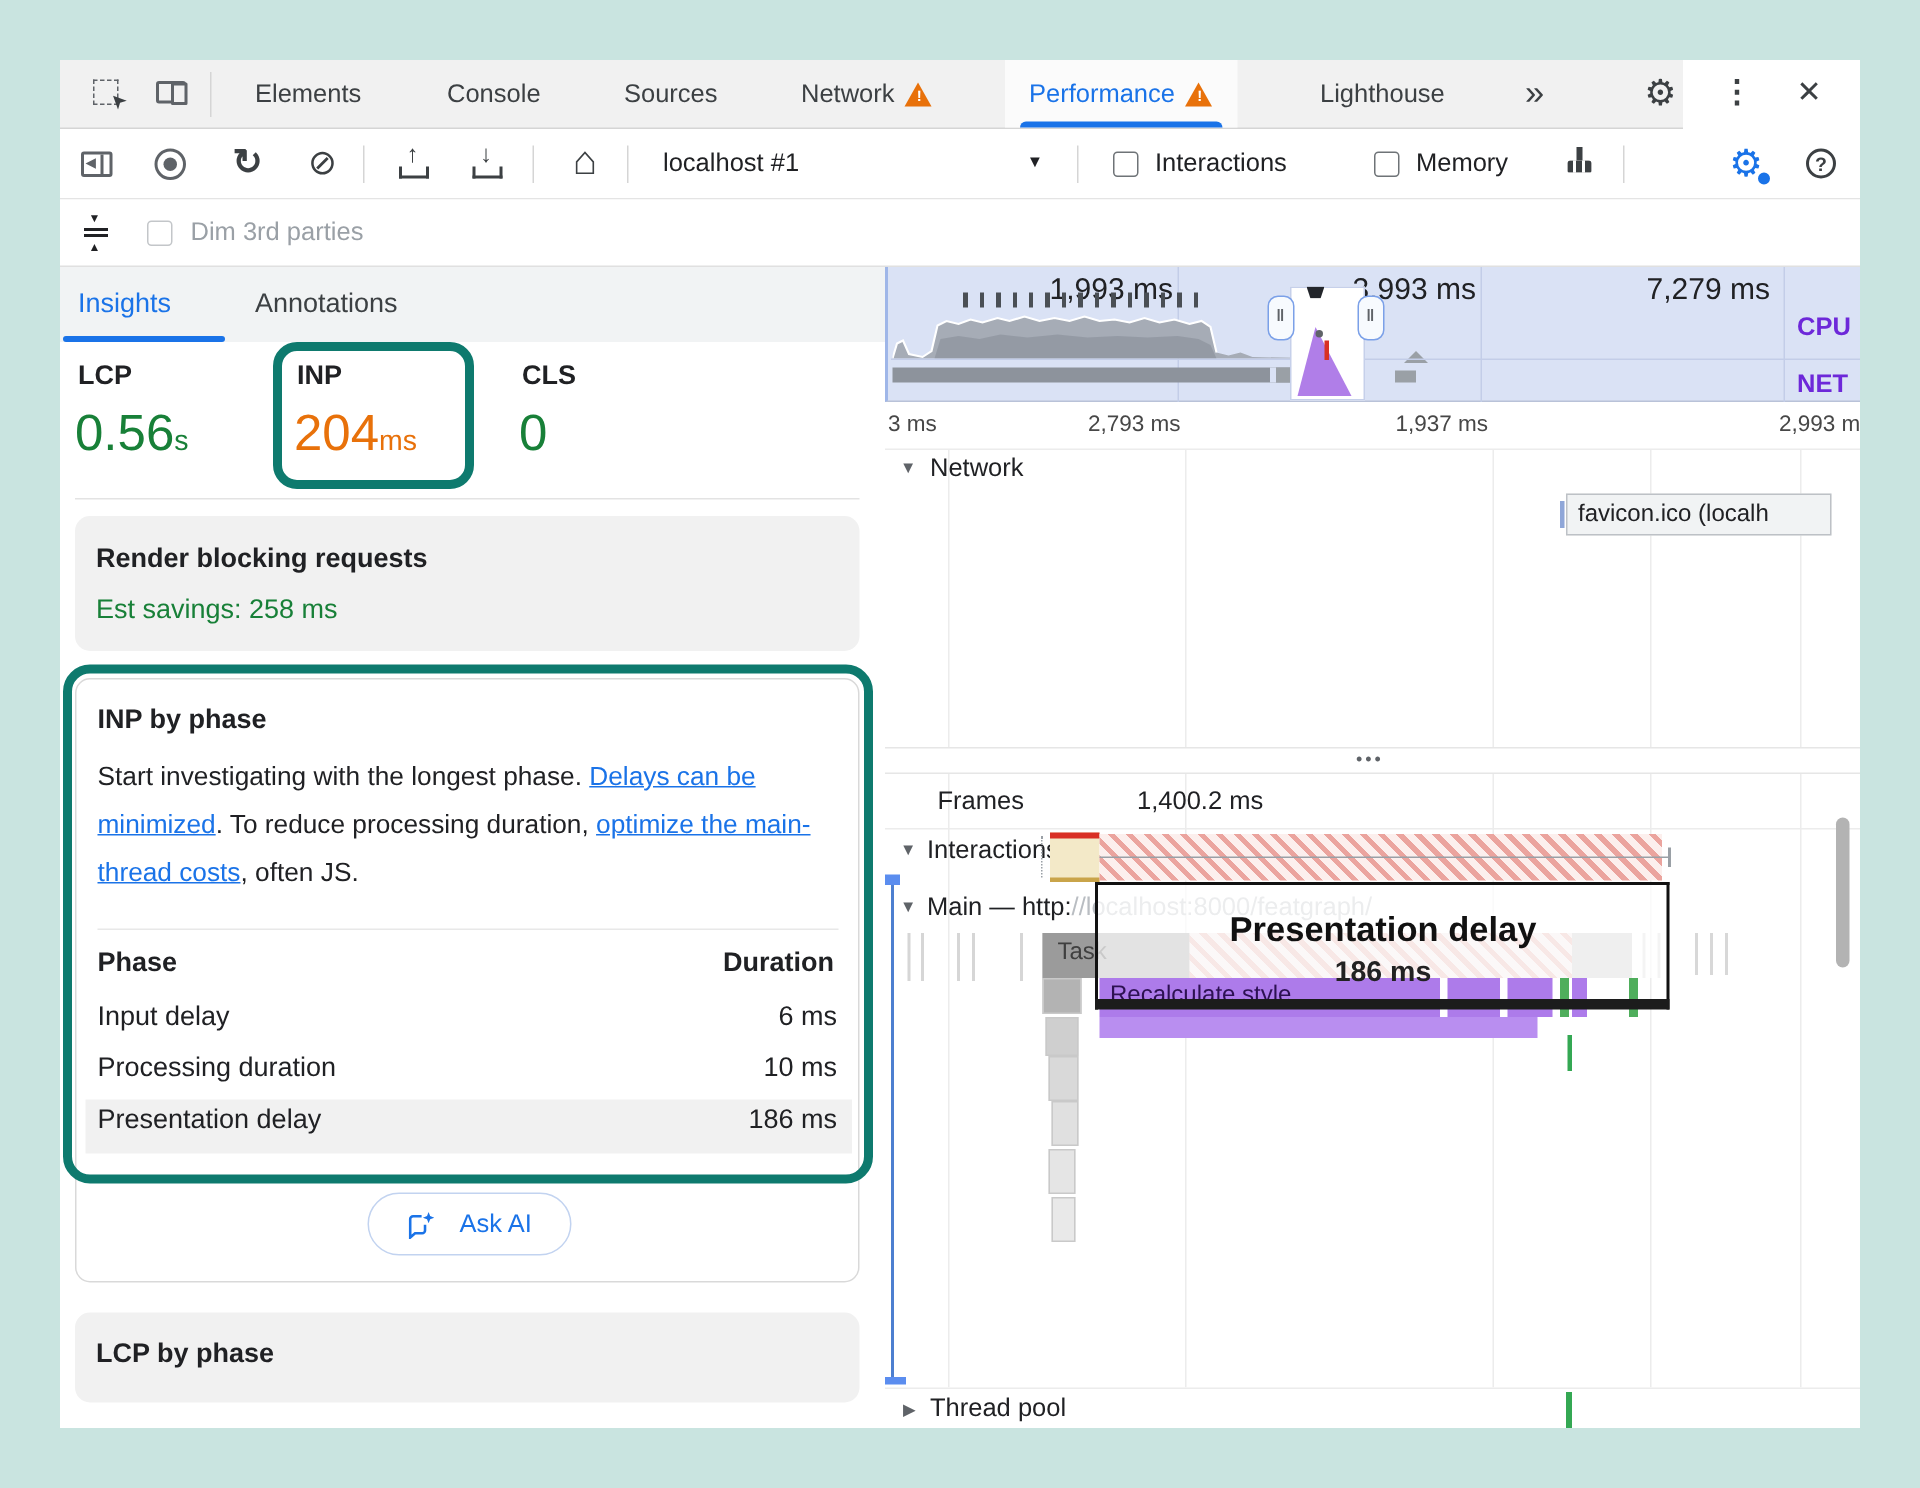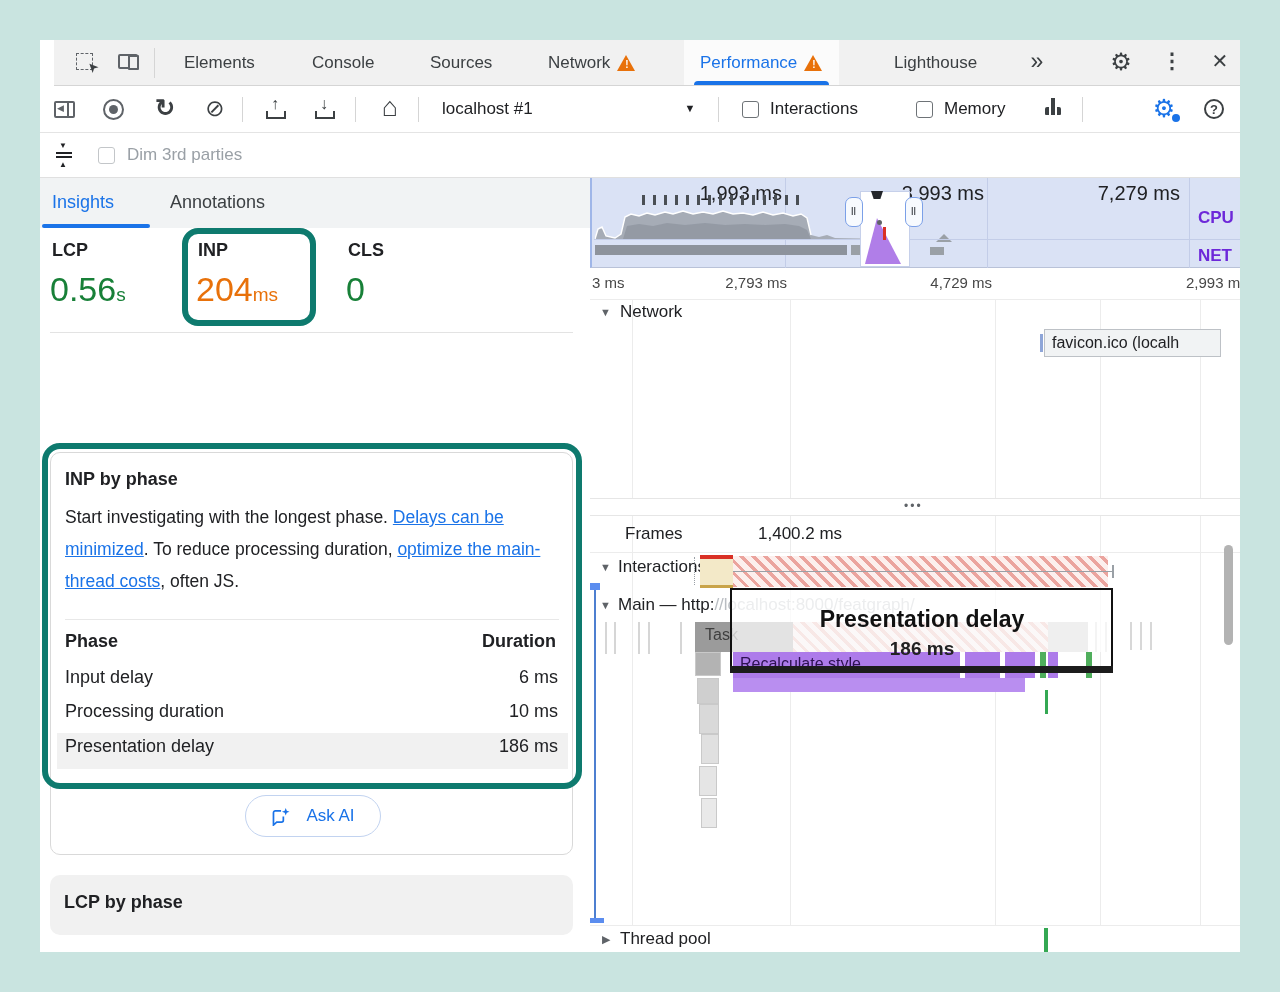--- a/index.html
+++ b/index.html
@@ -10,21 +10,21 @@
   .abs { position:absolute; }
   .t { position:absolute; white-space:nowrap; color:#202124; }
   .b { font-weight:bold; }
   .gray { color:#6d28d9; }
   .dim { color:#b9bdc2; }
   .green { color:#188038; }
   .orange { color:#e8710a; }
   .blue { color:#1a73e8; }
 
   
-  .tabbar { position:absolute; left:14px; top:0; width:1200px; height:46px; background:#f1f1f1; border-bottom:1px solid #d5d5d5; }
+  .tabbar { position:absolute; left:0; top:0; width:1082px; height:46px; background:#f1f1f1; border-bottom:1px solid #d5d5d5; }
   .tab { position:absolute; top:0; height:45px; display:flex; align-items:center; font-size:17px; color:#3c4043; gap:7px; }
   .tab.active { color:#1a73e8; background:#fbfbfb; }
   .tab-underline { position:absolute; height:4px; background:#1a73e8; border-radius:4px 4px 0 0; bottom:0; }
   .warn { position:relative; display:inline-block; width:19px; height:16px; }
   .warn::before { content:""; position:absolute; left:0; top:0; width:0; height:0;
     border-left:9.5px solid transparent; border-right:9.5px solid transparent; border-bottom:16px solid #e8710a; }
   .warn::after { content:"!"; position:absolute; left:0; right:0; top:4px; text-align:center; color:#fff; font-size:10px; font-weight:bold; }
   .glyph { position:absolute; color:#3c4043; text-align:center; cursor:default; }
 
   
@@ -176,20 +176,24 @@
     <span class="t green" style="left:10px;top:92px;font-size:34px;"><span>0.56</span><span style="font-size:19px;">s</span></span>
 
     <span class="t b" style="left:158px;top:62px;font-size:18px;">INP</span>
     <span class="t orange" style="left:156px;top:92px;font-size:34px;"><span>204</span><span style="font-size:19px;">ms</span></span>
 
     <span class="t b" style="left:308px;top:62px;font-size:18px;">CLS</span>
     <span class="t green" style="left:306px;top:92px;font-size:34px;">0</span>
 
     <span class="abs" style="left:10px;top:154px;width:523px;height:1px;background:#e3e3e3;"></span>
 
+    <div class="card" style="left:10px;top:166px;width:523px;height:90px;">
+      <span class="t b" style="left:14px;top:18px;font-size:18px;">Render blocking requests</span>
+      <span class="t green" style="left:14px;top:52px;font-size:18px;">Est savings: 258 ms</span>
+    </div>
 
     <div class="card-white" style="left:10px;top:274px;width:523px;height:403px;">
       <span class="t b" style="left:14px;top:16px;font-size:18px;">INP by phase</span>
       <div class="abs" style="left:14px;top:48px;width:496px;font-size:17.5px;line-height:32px;color:#202124;">
         <span>Start investigating with the longest phase. </span><span class="link">Delays can be minimized</span><span>. To reduce processing duration, </span><span class="link">optimize the main-thread costs</span><span>, often JS.</span>
       </div>
       <span class="abs" style="left:14px;top:166px;width:494px;height:1px;background:#e8e8e8;"></span>
 
       <span class="t b" style="left:14px;top:178px;font-size:18px;">Phase</span>
       <span class="t b" style="right:16px;top:178px;font-size:18px;">Duration</span>
@@ -258,21 +262,21 @@
         <span class="abs" style="left:22px;top:35px;width:3px;height:13px;background:#d93025;"></span>
         <span class="abs" style="left:16px;top:28px;width:5px;height:5px;background:#5f6368;border-radius:50%;"></span>
       </div>
       <div class="handle" style="left:253px;top:19px;">‖</div>
       <div class="handle" style="left:313px;top:19px;">‖</div>
     </div>
 
     <div class="abs" style="left:0;top:90px;width:650px;height:32px;background:#fff;border-bottom:1px solid #ececec;">
       <span class="ruler-label" style="left:2px;top:6px;text-align:left;">3 ms</span>
       <span class="ruler-label" style="left:97px;top:6px;width:100px;">2,793 ms</span>
-      <span class="ruler-label" style="left:302px;top:6px;width:100px;">4,729 ms</span>
+      <span class="ruler-label" style="left:302px;top:6px;width:100px;">1,937 ms</span>
       <span class="ruler-label" style="left:596px;top:6px;width:90px;text-align:left;">2,993 ms</span>
     </div>
 
     <span class="grid-v" style="left:42px;top:122px;height:625px;"></span>
     <span class="grid-v" style="left:200px;top:122px;height:625px;"></span>
     <span class="grid-v" style="left:405px;top:122px;height:625px;"></span>
     <span class="grid-v" style="left:510px;top:122px;height:625px;"></span>
     <span class="grid-v" style="left:610px;top:122px;height:625px;"></span>
 
     <span class="tri" style="left:10px;top:128px;">▼</span>

